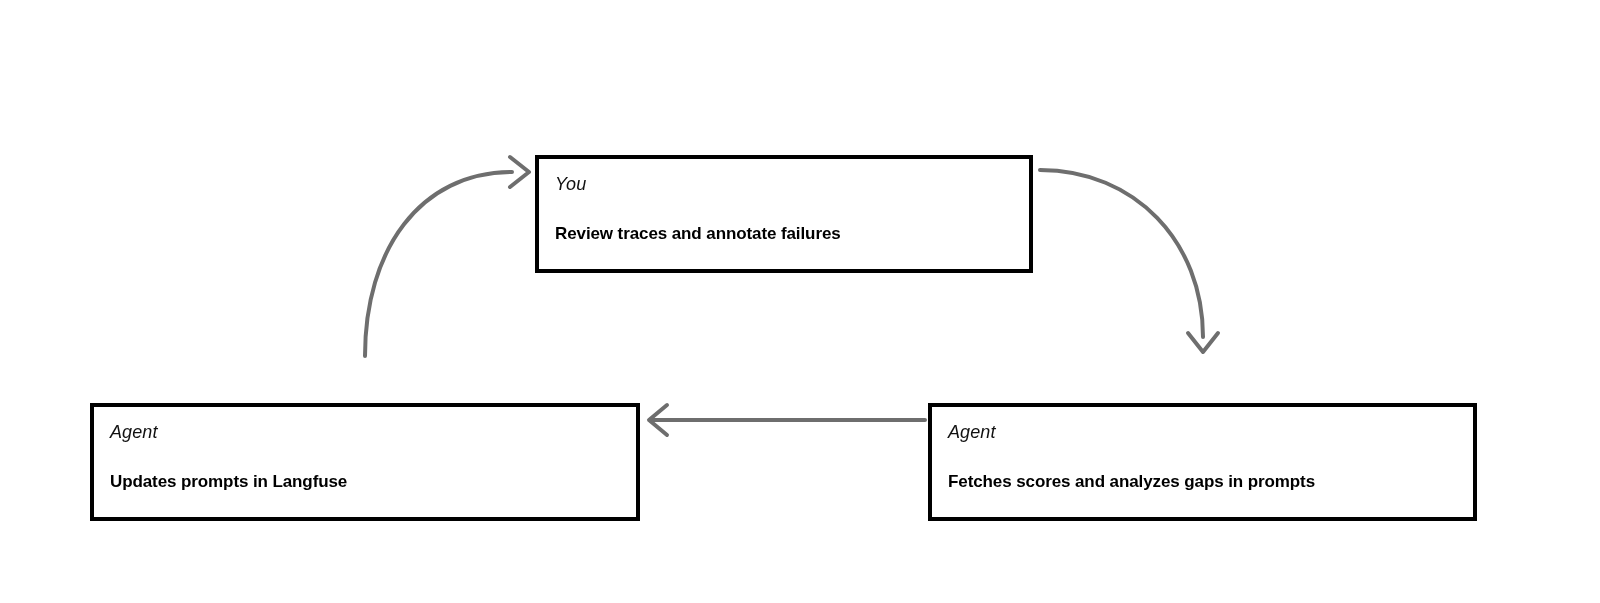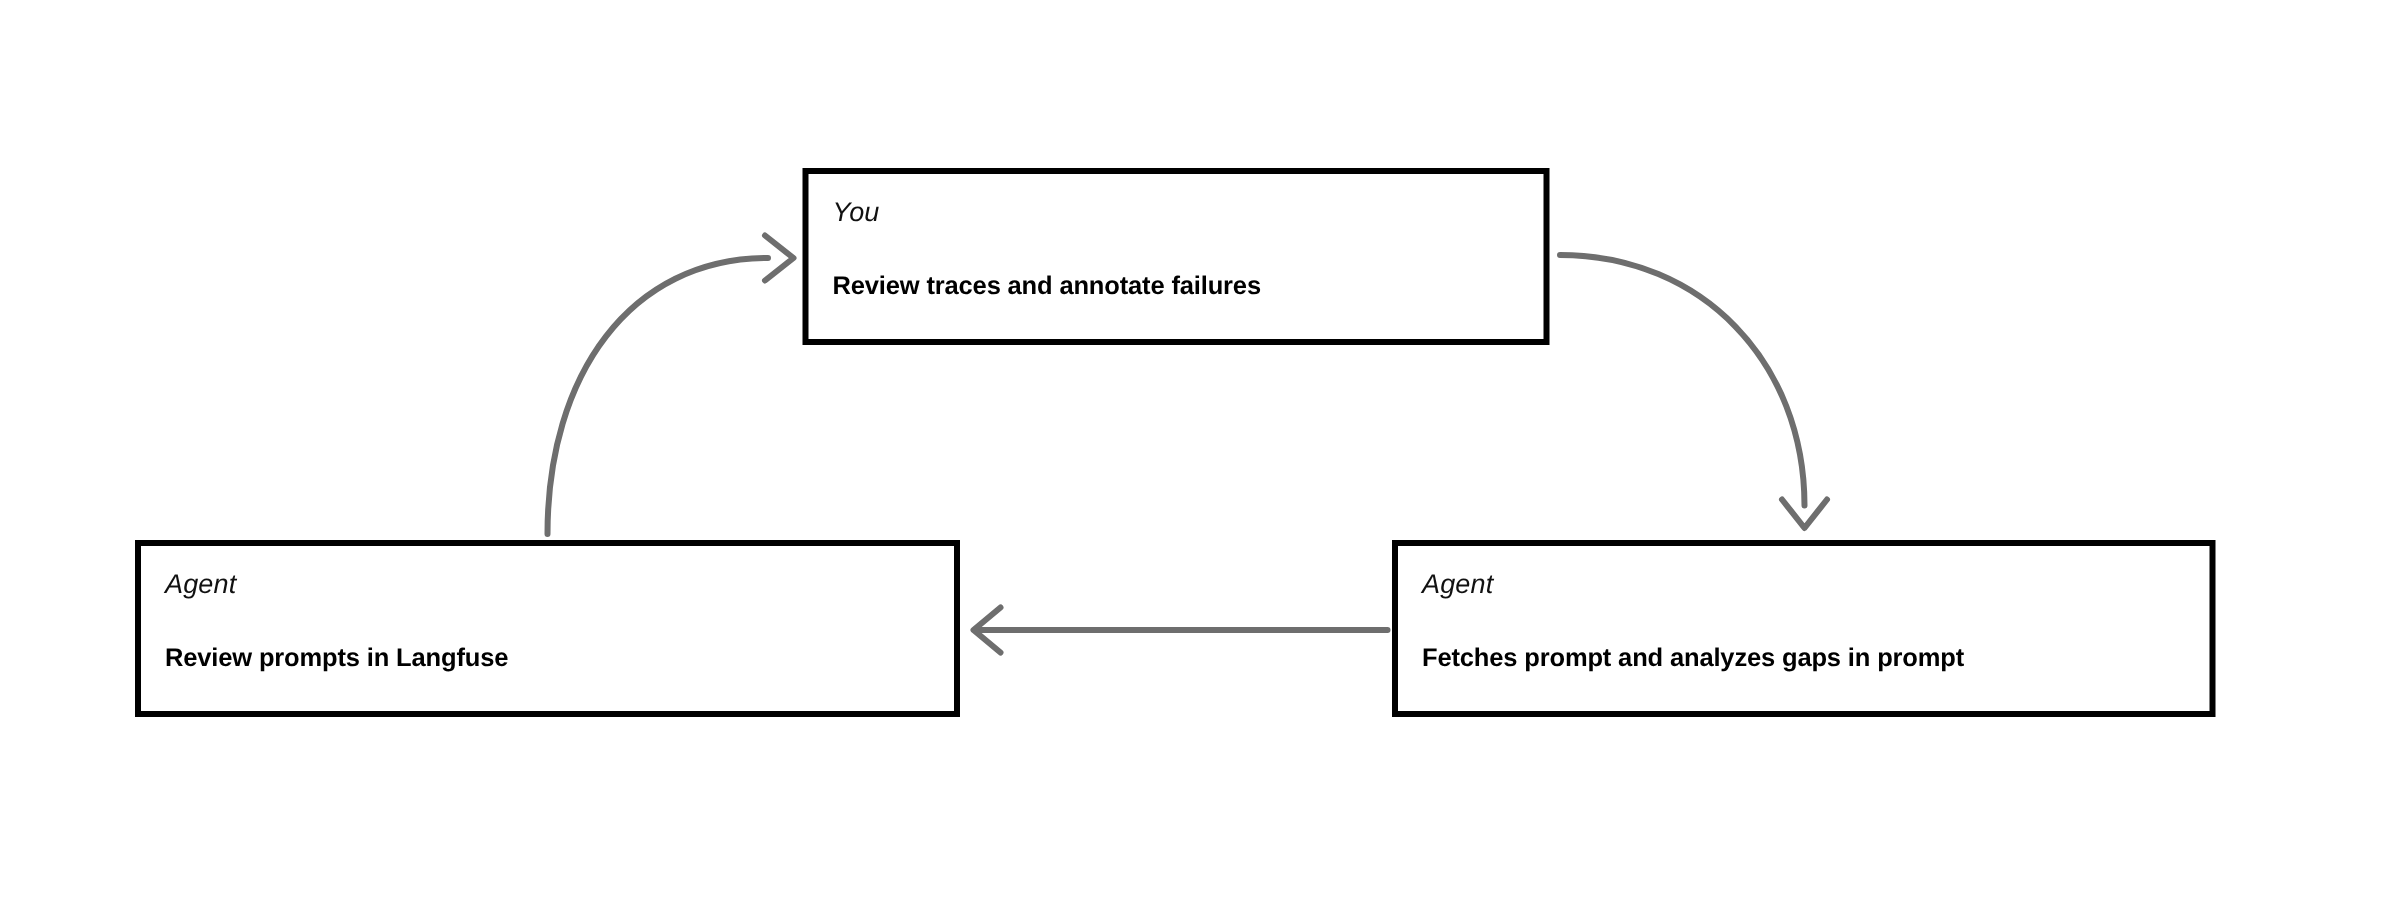--- a/index.html
+++ b/index.html
@@ -28,20 +28,21 @@
     pointer-events: none;
   }
   .node {
     position: absolute;
     box-sizing: border-box;
     background: #ffffff;
     border: 4px solid #000000;
     border-radius: 0;
     padding: 14px 16px 0 16px;
     z-index: 2;
+    margin-top: 43px;
   }
   .node-role {
     font-style: italic;
     font-weight: 400;
     font-size: 18px;
     line-height: 22px;
     color: #111111;
     letter-spacing: 0.1px;
     white-space: nowrap;
   }
@@ -98,21 +99,21 @@
     </g>
   </svg>
 
   <div id="node-you" class="node">
     <div class="node-role">You</div>
     <div class="node-title">Review traces and annotate failures</div>
   </div>
 
   <div id="node-updates" class="node">
     <div class="node-role">Agent</div>
-    <div class="node-title">Review prompts in Langfuse</div>
+    <div class="node-title">Updates prompts in Langfuse</div>
   </div>
 
   <div id="node-fetches" class="node">
     <div class="node-role">Agent</div>
-    <div class="node-title">Fetches prompt and analyzes gaps in prompt</div>
+    <div class="node-title">Fetches scores and analyzes gaps in prompts</div>
   </div>
 
 </div>
 
 </body></html>

